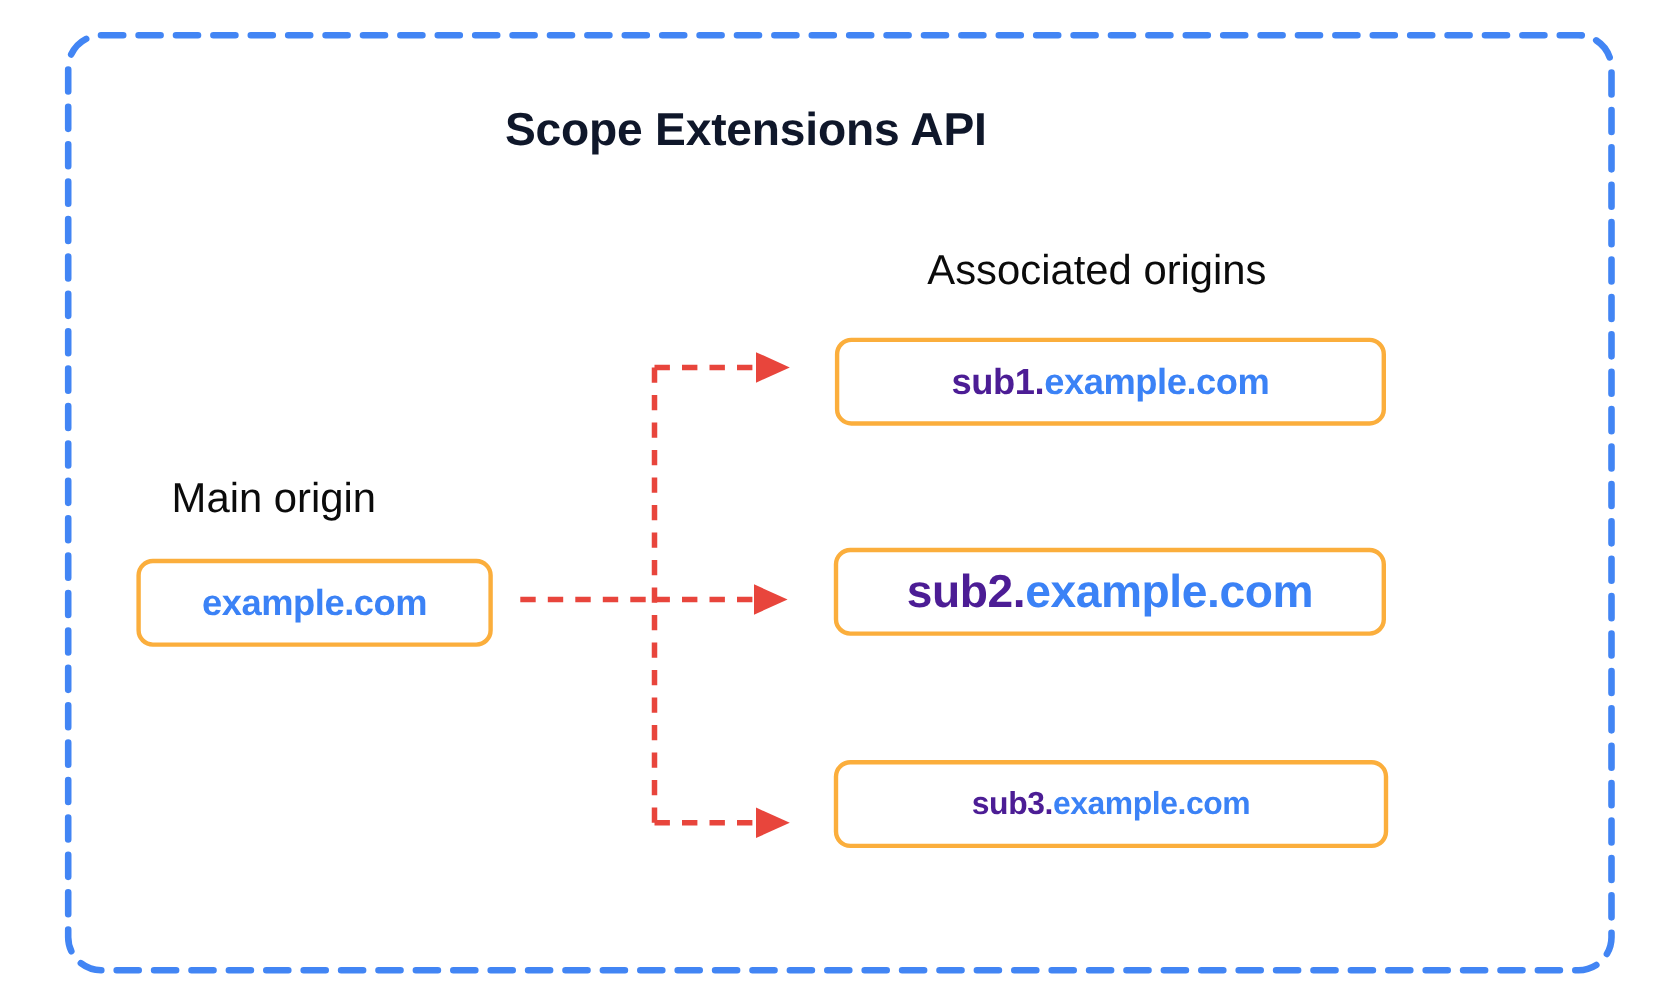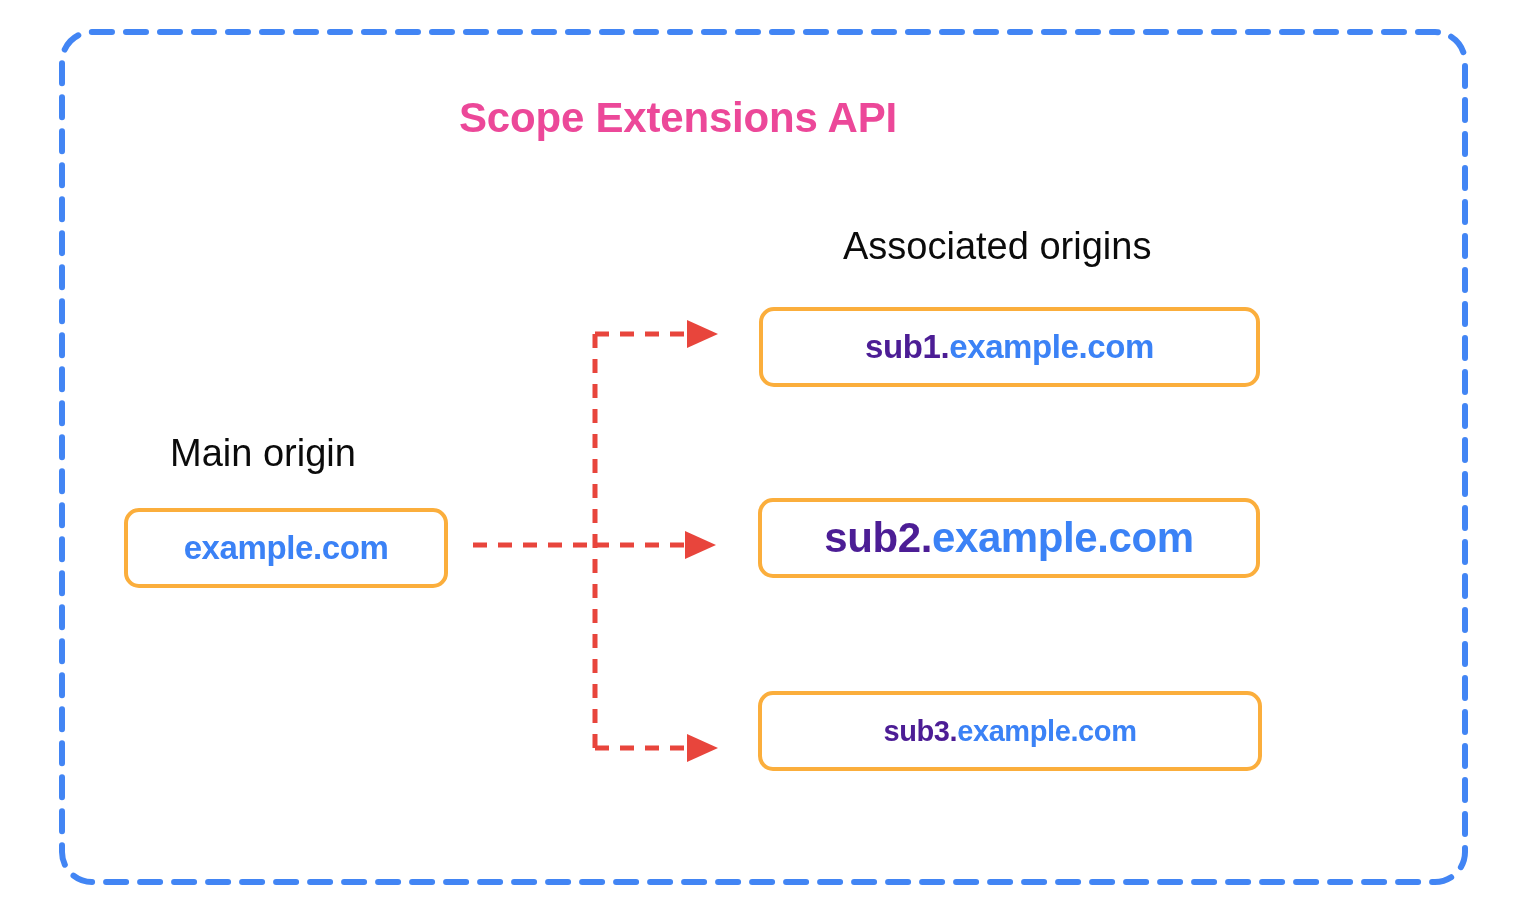--- a/index.html
+++ b/index.html
@@ -38,40 +38,40 @@
 
   
   #diagram-title {
     position: absolute;
     left: 0;
     top: 94px;
     width: 1356px;
     text-align: center;
     font-size: 42px;
     font-weight: 700;
-    color: #ec4899;
+    color: #0f172a;
     letter-spacing: -0.2px;
     white-space: nowrap;
   }
 
   
   .section-label {
     position: absolute;
     font-size: 38px;
     font-weight: 400;
     color: #0b0b0b;
     white-space: nowrap;
   }
   #label-associated-origins {
     left: 800px;
     top: 225px;
     margin-left: 43px;
   }
   #label-main-origin {
-    left: 170px;
+    left: 156px;
     top: 432px;
   }
 
   
   .origin-box {
     position: absolute;
     box-sizing: border-box;
     border: 4px solid #FBAE3C;
     border-radius: 15px;
     background: #ffffff;

